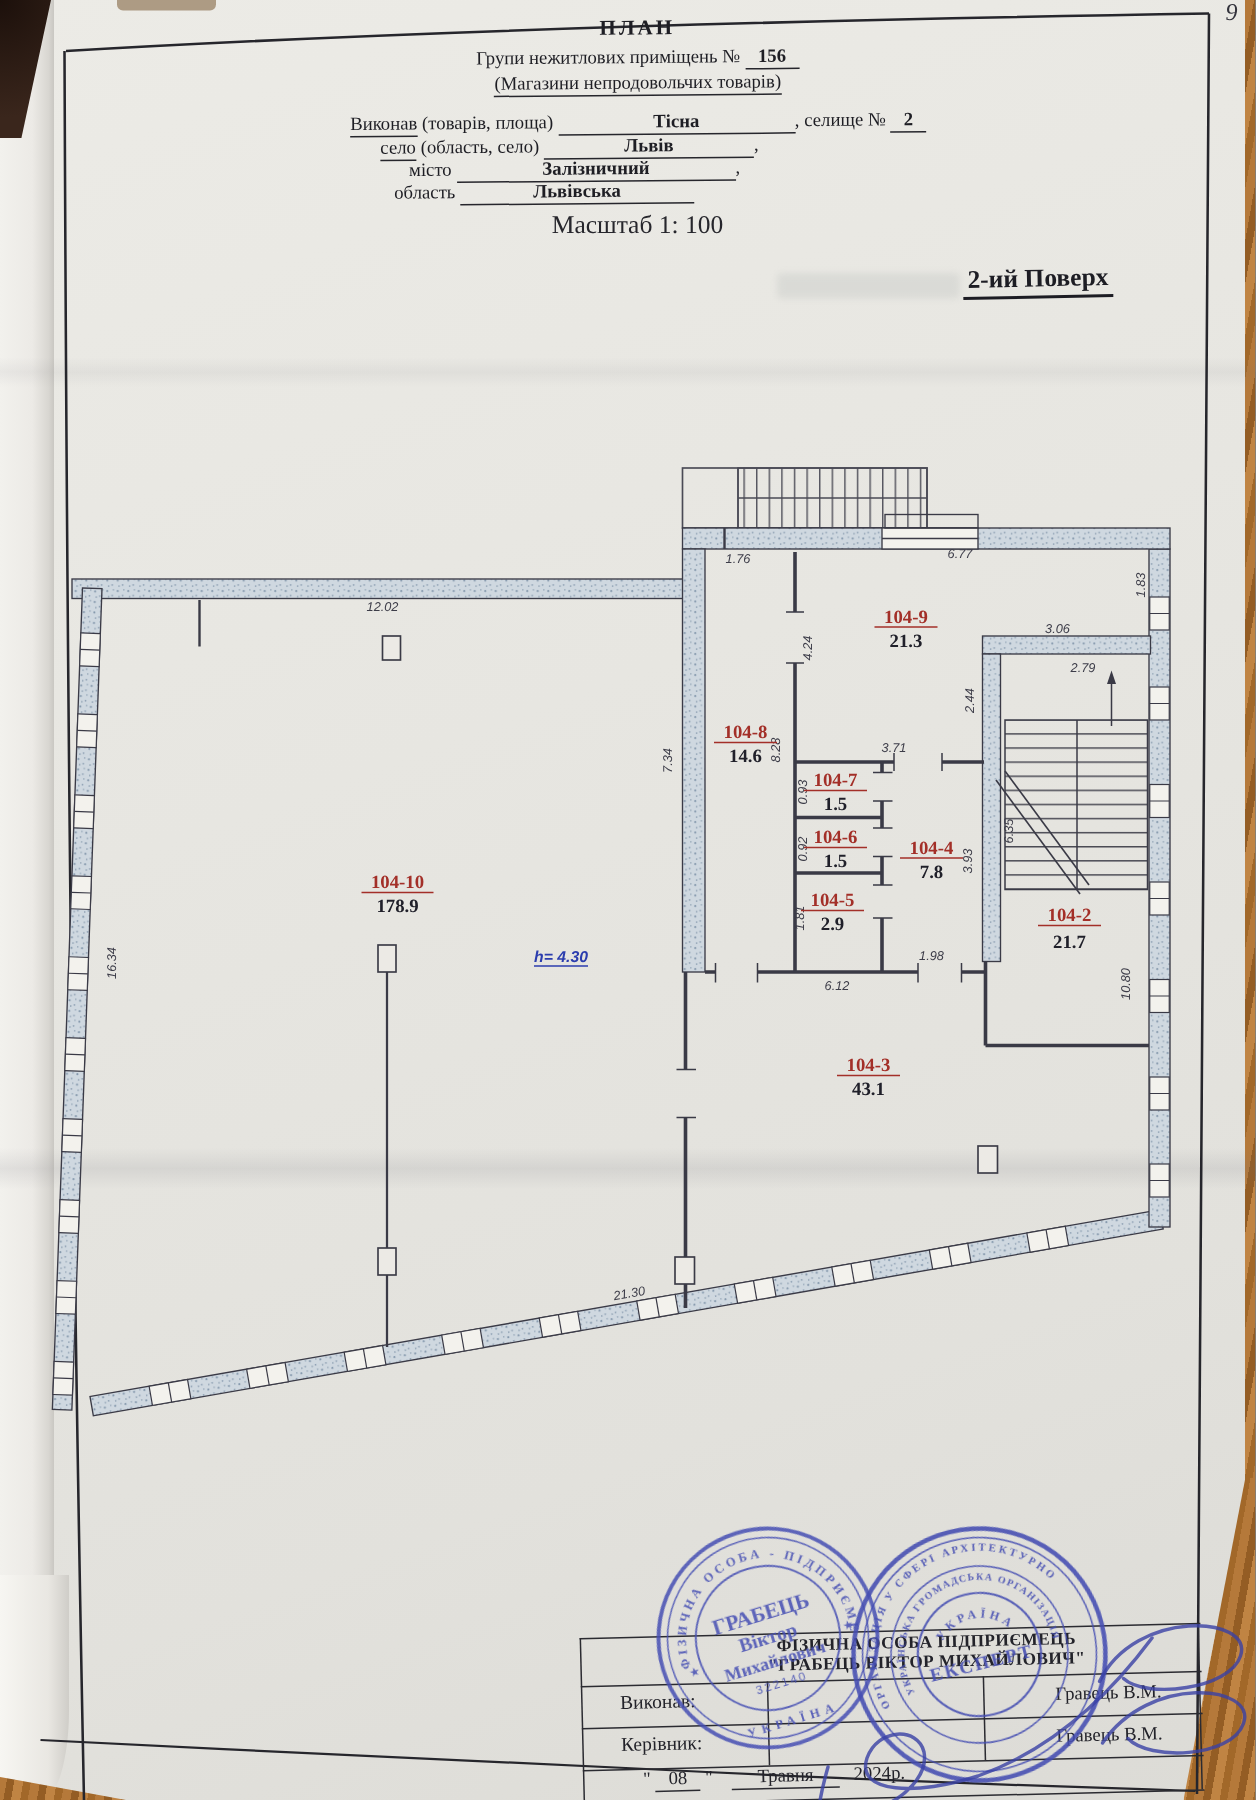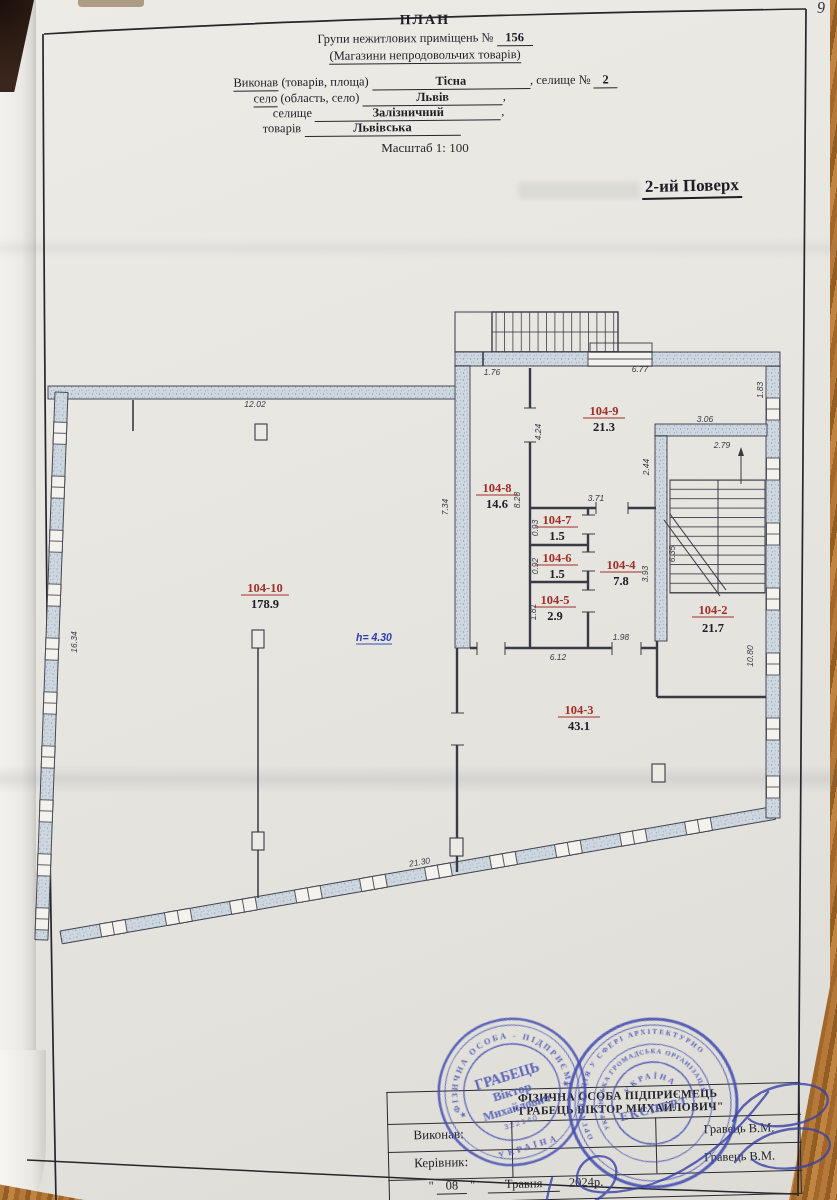--- a/index.html
+++ b/index.html
@@ -27,21 +27,21 @@
   #crease2{top:765px;height:28px;background:linear-gradient(to bottom,transparent,rgba(110,110,120,.13),transparent);}
   
   #header{left:190px;top:12px;width:470px;transform:rotate(-.5deg);color:#1e1e24;}
   #header .c{text-align:center;}
   #h-title{font-size:14px;font-weight:bold;letter-spacing:2px;}
   #h-sub{font-size:12.5px;margin-top:3px;}
   #h-sub2{font-size:12.5px;margin-top:1px;}
   .uline{display:inline-block;border-bottom:1.3px solid #26262c;}
   .val{font-weight:bold;text-align:center;}
   .addr{position:absolute;font-size:12.5px;white-space:nowrap;}
-  #scale-line{left:190px;top:140px;width:470px;text-align:center;font-size:13px;color:#26262c;}
+  #scale-line{left:190px;top:140px;width:470px;text-align:center;font-size:17px;color:#26262c;}
   #floor-title{left:642px;top:176px;font-size:17px;font-weight:bold;color:#1d1d24;
      border-bottom:2.3px solid #1d1d24;padding:0 3px 1px 3px;transform:rotate(-1.2deg);}
   #ghost-text{left:518px;top:182px;width:122px;height:17px;background:#b9bdbb;opacity:.30;
      filter:blur(2.5px);border-radius:3px;}
   
   svg.layer{position:absolute;left:0;top:0;pointer-events:none;}
   .dim{font:italic 8.5px "Liberation Sans",sans-serif;fill:#3d3d49;}
   .rnum{font:bold 12.5px "Liberation Serif",serif;fill:#a32f28;}
   .rarea{font:bold 12.5px "Liberation Serif",serif;fill:#20202a;}
   .hnote{font:bold italic 10.5px "Liberation Sans",sans-serif;fill:#2b3dae;}
@@ -276,25 +276,25 @@
     <div class="addr" style="left:43px;top:62px">
       <span class="uline">Виконав</span><span> (товарів, площа)</span>
       <span class="uline val" style="width:158px">Тісна</span><span>, селище №</span>
       <span class="uline val" style="width:24px">2</span>
     </div>
     <div class="addr" style="left:63px;top:78px">
       <span class="uline">село</span><span> (область, село)</span>
       <span class="uline val" style="width:140px">Львів</span><span>,</span>
     </div>
     <div class="addr" style="left:82px;top:93px">
-      <span>селище</span>
+      <span>місто</span>
       <span class="uline val" style="width:186px">Залізничний</span><span>,</span>
     </div>
     <div class="addr" style="left:72px;top:108px">
-      <span>товарів</span>
+      <span>область</span>
       <span class="uline val" style="width:156px">Львівська</span>
     </div>
   </div>
   <div class="abs" id="scale-line">Масштаб 1: 100</div>
   <div class="abs" id="ghost-text"></div>
   <div class="abs" id="floor-title">2-ий Поверх</div>
 
   <div class="abs" id="ftable">
     <div class="hl" style="top:16px"></div>
     <div class="hl" style="top:48px"></div>

